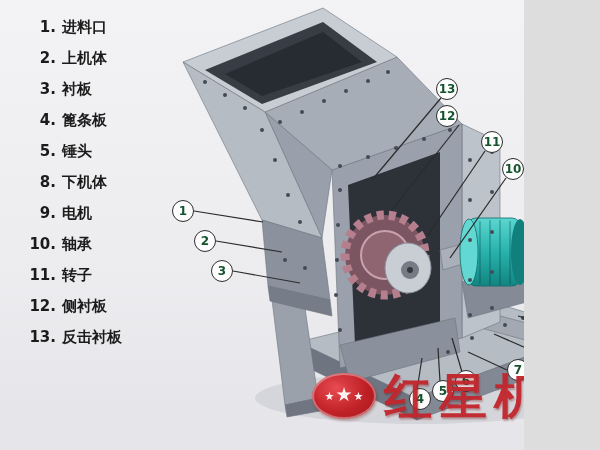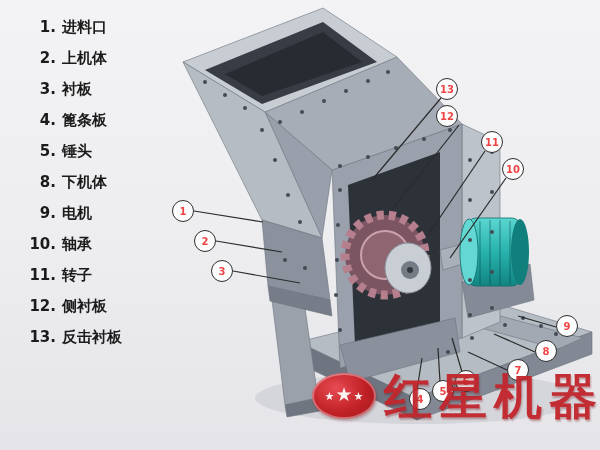--- a/index.html
+++ b/index.html
@@ -1,33 +1,33 @@
 <!DOCTYPE html>
 <html><head>
 <meta charset="utf-8">
 <style>
   html,body{margin:0;padding:0;background:#ddd;}
   .stage{
-    position:relative;width:600px;height:450px;overflow:hidden;
+    position:relative;width:524px;height:450px;overflow:hidden;
     background:linear-gradient(180deg,#f3f3f5 0%,#ededf0 55%,#e5e5e9 100%);
     font-family:"DejaVu Sans","Liberation Sans",sans-serif;
   }
   svg{position:absolute;left:0;top:0;}
   
   .parts-list{
     position:absolute;left:26px;top:12px;margin:0;padding:0;list-style:none;z-index:4;
   }
   .part{height:31px;line-height:31px;font-size:15px;font-weight:bold;color:#1b1b1b;white-space:nowrap;}
   .pnum{display:inline-block;width:30px;text-align:right;margin-right:6px;}
   
   .callout{
     position:absolute;width:22px;height:22px;border-radius:50%;
     background:#fdfdfd;border:1.5px solid #2e2e2e;box-sizing:border-box;
     display:flex;align-items:center;justify-content:center;
-    font-size:10px;font-weight:bold;color:#ef4444;z-index:5;
+    font-size:12px;font-weight:bold;color:#14532d;z-index:5;
   }
   
   .watermark{position:absolute;left:312px;top:372px;display:flex;align-items:center;gap:8px;z-index:6;opacity:.96;}
   .wm-logo{
     width:64px;height:46px;border-radius:50%;
     background:radial-gradient(ellipse at 38% 32%,#e8474d 0%,#c11b21 55%,#9c1015 100%);
     display:flex;align-items:center;justify-content:center;gap:1px;
     box-shadow:inset 0 0 0 2px rgba(255,255,255,.35), 1px 2px 3px rgba(90,10,10,.3);
   }
   .star{color:rgba(255,255,255,.95);line-height:1;}

